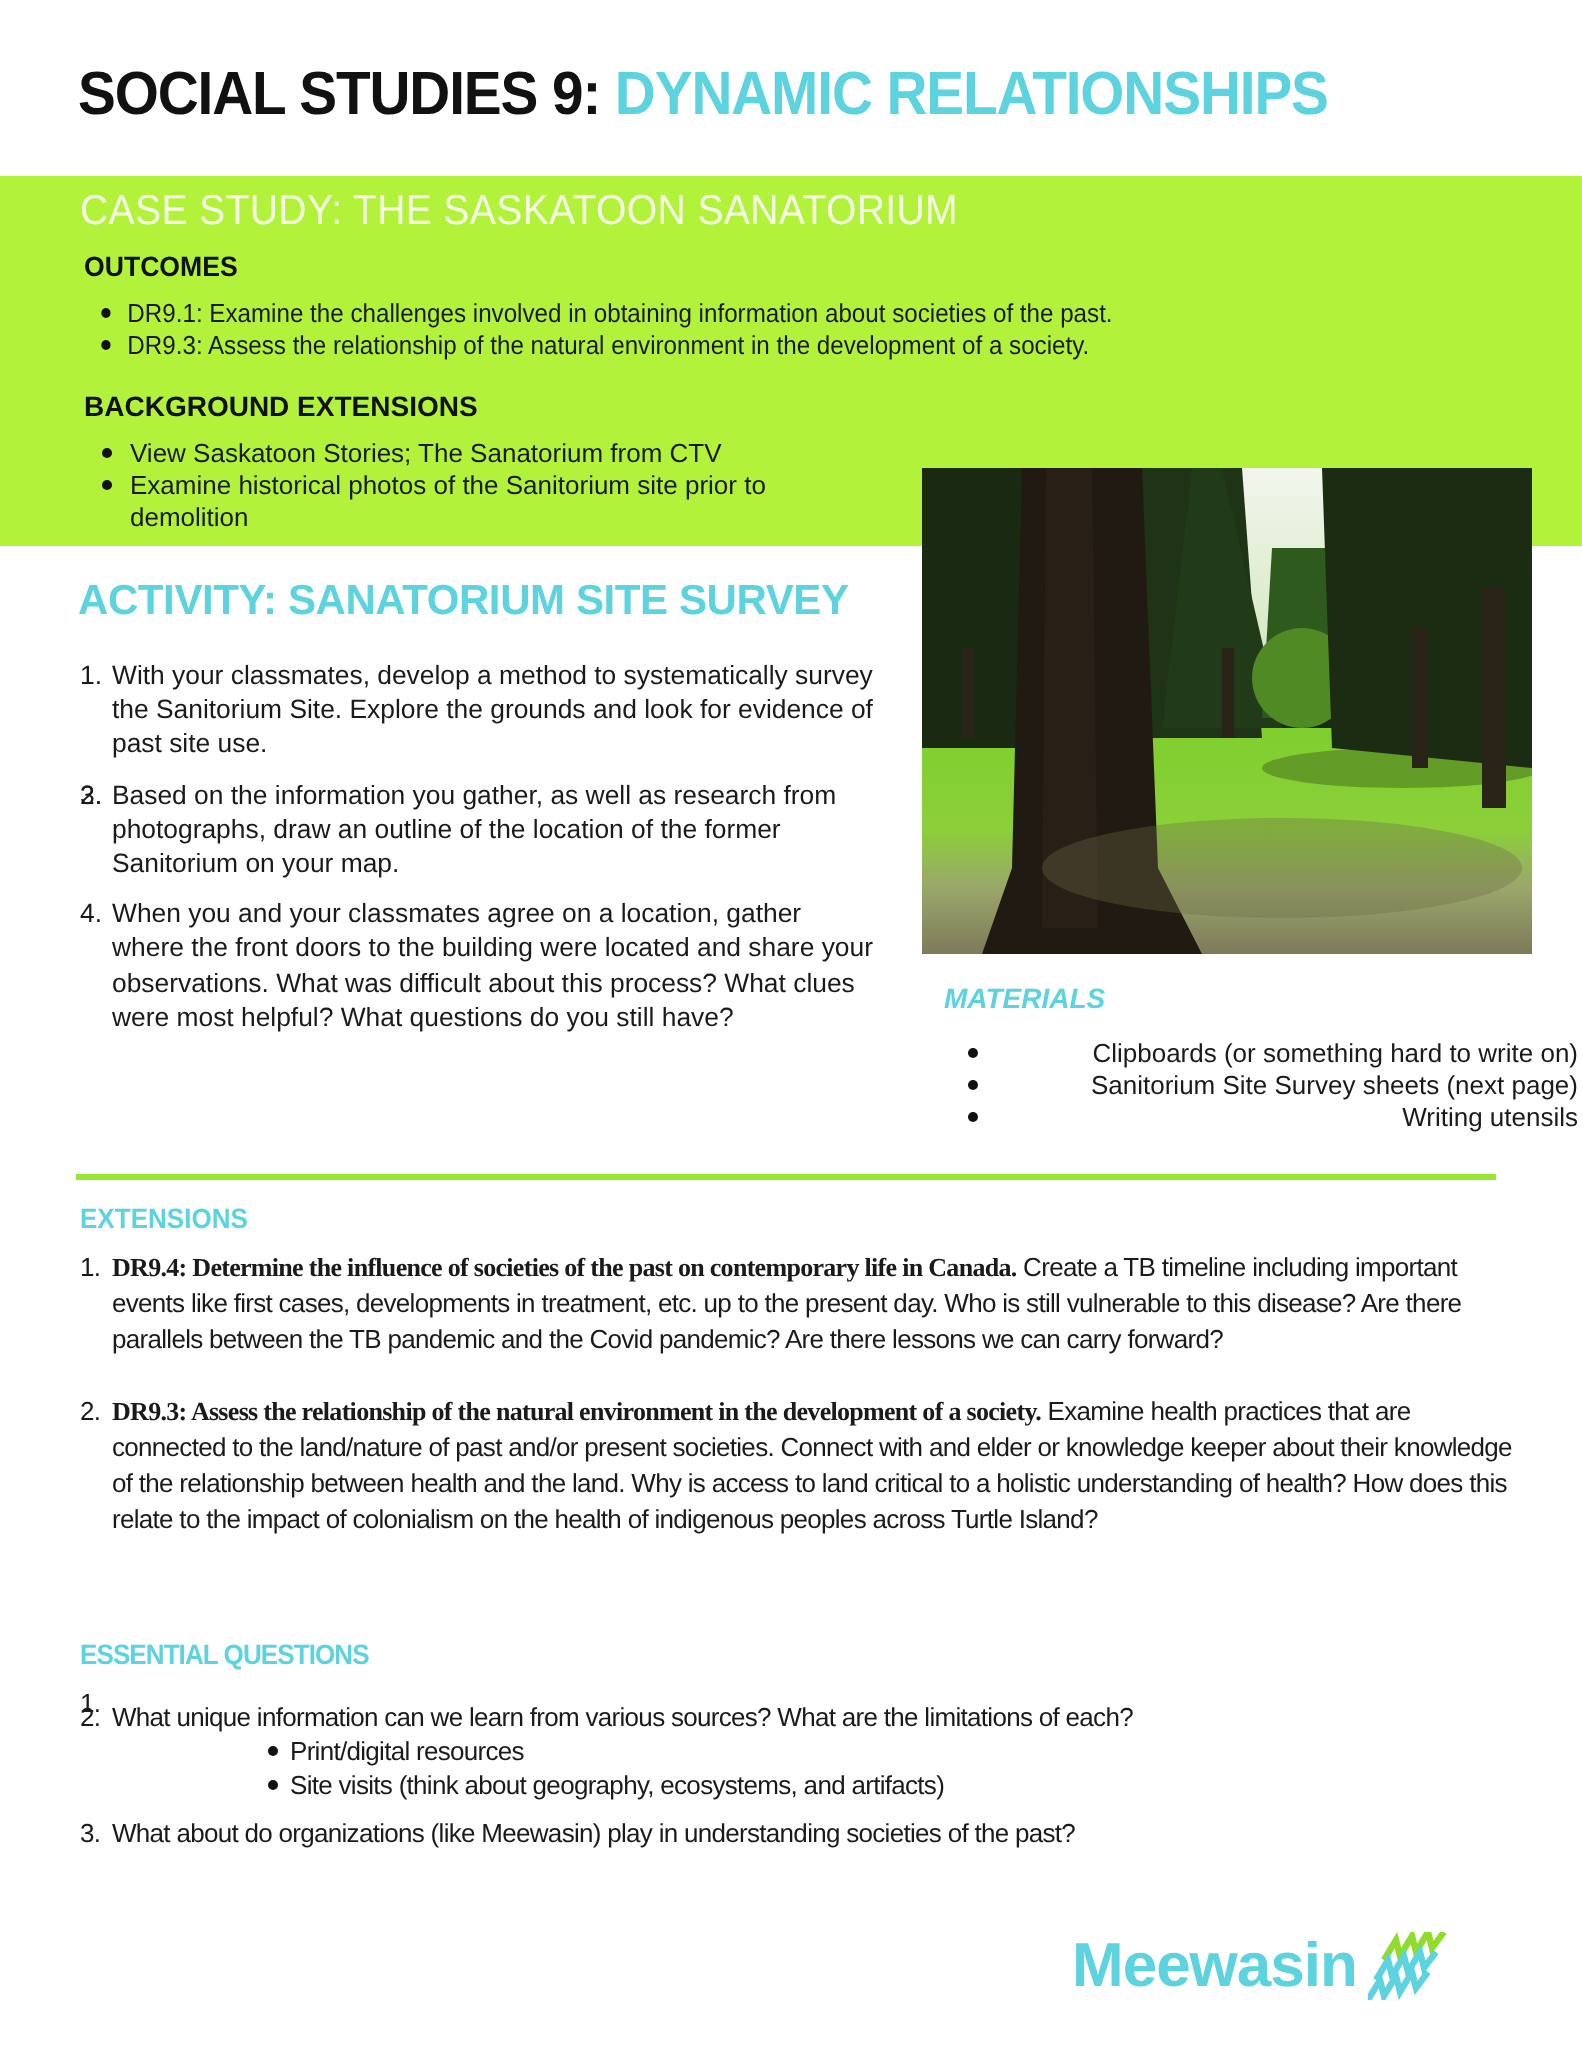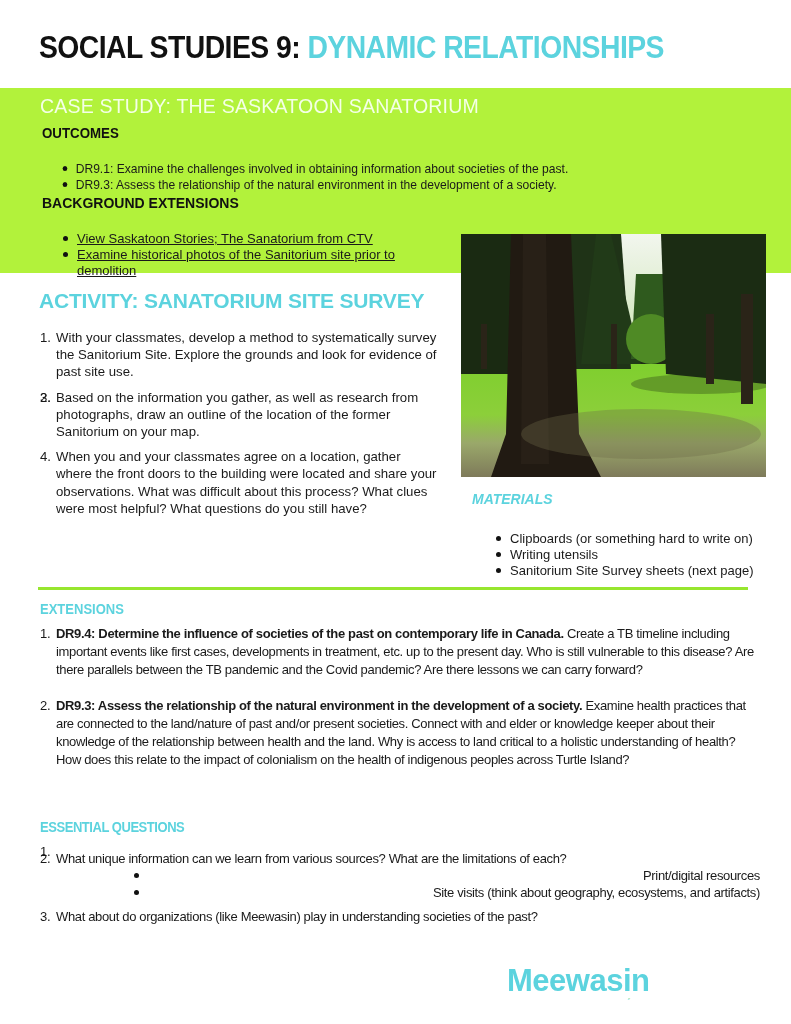--- a/index.html
+++ b/index.html
@@ -13,68 +13,68 @@
   .page-title .dark { color: #111111; }
   .page-title .cyan { color: #5cd3de; }
 
   
   .green-band { left: 0; top: 88px; width: 791px; height: 185px; background: #b2f23b; }
   .case-title { left: 40px; top: 94px; font-size: 21px; color: #f4ffe6; font-weight: normal;
                 white-space: nowrap; transform: scaleX(0.93); transform-origin: left top; letter-spacing: 0.2px; }
   .sub-h { font-size: 14px; font-weight: bold; color: #111; white-space: nowrap; }
   .outcomes-h { left: 42px; top: 125px; transform: scaleX(0.95); transform-origin: left top; }
   .bg-h { left: 42px; top: 195px; }
-  ul.bul { list-style: none; margin: 16px; padding: 0; }
+  ul.bul { list-style: none; margin: 4px; padding: 0; }
   ul.bul li { position: relative; padding-left: 19px; font-size: 13px; line-height: 16px; color: #1a1a1a; }
   ul.bul li::before { content: ""; position: absolute; left: 5px; top: 5px; width: 5px; height: 5px;
                       border-radius: 50%; background: #111; }
   .outcomes-list { left: 42px; top: 145px; width: 720px; }
   .outcomes-list li { transform: scaleX(0.93); transform-origin: left top; white-space: nowrap; }
-  .bg-list { left: 42px; top: 215px; width: 380px; text-decoration: underline; }
+  .bg-list { left: 42px; top: 215px; width: 380px; }
   .bg-list li { font-size: 13.2px; line-height: 16.5px; }
 
   
   .photo { left: 461px; top: 234px; width: 305px; height: 243px; overflow: hidden; background: #2b3a1e; }
 
   
   .activity-h { left: 39px; top: 289px; font-size: 21px; font-weight: bold; color: #5cd3de; white-space: nowrap;
                 letter-spacing: -0.2px; }
   ol.steps { left: 40px; top: 329px; width: 400px; margin: 0; padding: 0; list-style: none; }
   ol.steps li { position: relative; padding-left: 16px; font-size: 13.2px; line-height: 17.2px; margin-bottom: 8px; color: #1a1a1a; }
   ol.steps li .num { position: absolute; left: 0; top: 0; }
 
   
   .materials-h { left: 472px; top: 491px; font-size: 14px; font-weight: bold; color: #5cd3de; font-style: italic; }
   .materials-list { left: 475px; top: 515px; width: 310px; }
-  .materials-list li { font-size: 13.2px; line-height: 17.5px; padding-left: 16px; }
+  .materials-list li { font-size: 13.2px; line-height: 17.5px; padding-left: 16px; text-align: right; }
   .materials-list li::before { left: 2px; top: 6px; }
 
   
   .divider { left: 38px; top: 587px; width: 710px; height: 3px; background: #97e62f; }
 
   
   .ext-h { left: 40px; top: 601px; font-size: 14px; font-weight: bold; color: #5cd3de; transform: scaleX(0.93); transform-origin: left top; }
   .ext-list { left: 40px; top: 625px; width: 720px; margin: 0; padding: 0; list-style: none; }
   .ext-list li { position: relative; padding-left: 16px; font-size: 13px; line-height: 18px; color: #1a1a1a;
                  letter-spacing: -0.35px; }
   .ext-list li.second { margin-top: 18px; }
   .ext-list li .num { position: absolute; left: 0; top: 0; }
-  .ext-list li b { font-weight: bold; }
+  .ext-list li b { font-weight: bold; font-family: Liberation Serif, serif; }
 
   
   .eq-h { left: 40px; top: 819px; font-size: 14px; font-weight: bold; color: #5cd3de; letter-spacing: -0.5px; transform: scaleX(0.93); transform-origin: left top; }
   .eq-list { left: 40px; top: 843px; width: 720px; margin: 0; padding: 0; list-style: none; }
   .eq-list > li { position: relative; padding-left: 16px; font-size: 13px; line-height: 17px; margin-bottom: 7px; letter-spacing: -0.35px; }
   .eq-list > li .num { position: absolute; left: 0; top: 0; }
-  .eq-sub { list-style: none; margin: 0; padding: 0 0 0 75px; text-align: right; }
+  .eq-sub { list-style: none; margin: 0; padding: 0 0 0 75px; }
   .eq-sub li { position: relative; padding-left: 14px; font-size: 13px; line-height: 17px; }
   .eq-sub li::before { content: ""; position: absolute; left: 3px; top: 6px; width: 5px; height: 5px; border-radius: 50%; background: #111; }
 
   
-  .logo { left: 507px; top: 964px; height: 36px; display: flex; align-items: flex-end; flex-direction: column; }
+  .logo { left: 536px; top: 964px; height: 36px; display: flex; align-items: flex-end; }
   .logo-text { font-size: 31px; font-weight: bold; color: #5cd3de; letter-spacing: -0.5px; line-height: 34px; }
   .logo-mark { margin-left: 6px; width: 40px; height: 34px; }
 </style>
 </head>
 <body>
 
 <div class="abs page-title">
   <span class="dark">SOCIAL STUDIES 9:</span>
   <span class="cyan">DYNAMIC RELATIONSHIPS</span>
 </div>
@@ -133,22 +133,22 @@
 <ol class="abs steps">
   <li><span class="num">1.</span><span>With your classmates, develop a method to systematically survey the Sanitorium Site. Explore the grounds and look for evidence of past site use.</span></li>
   <li><span class="num">2.</span></li>
   <li><span class="num">3.</span><span>Based on the information you gather, as well as research from photographs, draw an outline of the location of the former Sanitorium on your map.</span></li>
   <li><span class="num">4.</span><span>When you and your classmates agree on a location, gather where the front doors to the building were located and share your observations. What was difficult about this process? What clues were most helpful? What questions do you still have?</span></li>
 </ol>
 
 <div class="abs materials-h">MATERIALS</div>
 <ul class="abs bul materials-list">
   <li>Clipboards (or something hard to write on)</li>
+  <li>Sanitorium Site Survey sheets (next page)</li>
   <li>Writing utensils</li>
-  <li>Sanitorium Site Survey sheets (next page)</li>
 </ul>
 
 <div class="abs divider"></div>
 
 <div class="abs ext-h">EXTENSIONS</div>
 <ol class="abs ext-list">
   <li>
     <span class="num">1.</span><b>DR9.4: Determine the influence of societies of the past on contemporary life in Canada.</b><span> Create a TB timeline including important events like first cases, developments in treatment, etc. up to the present day. Who is still vulnerable to this disease? Are there parallels between the TB pandemic and the Covid pandemic? Are there lessons we can carry forward?</span>
   </li>
   <li class="second">

